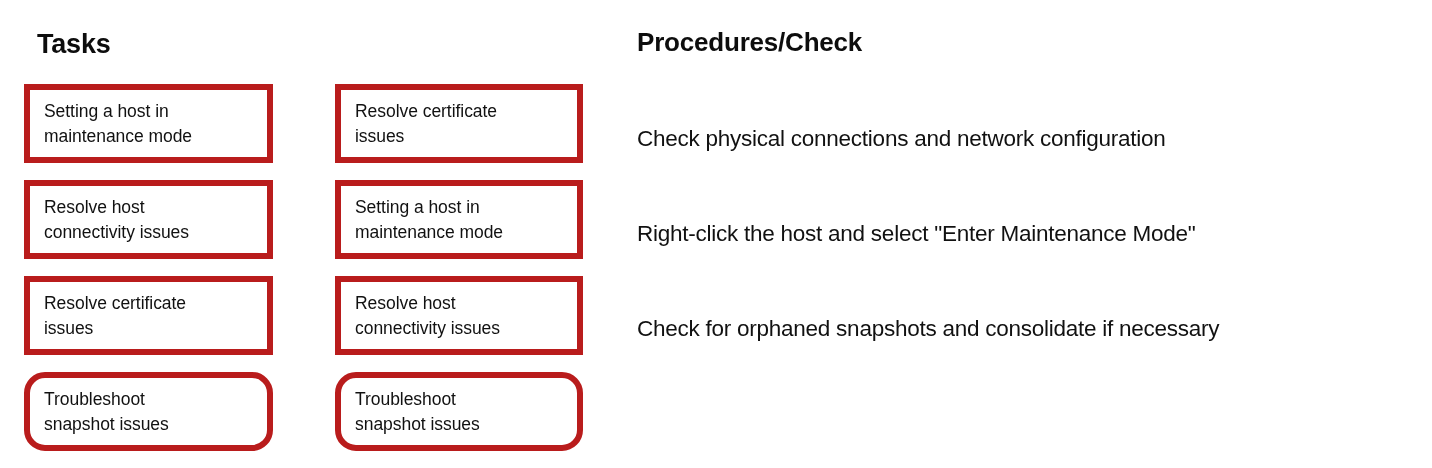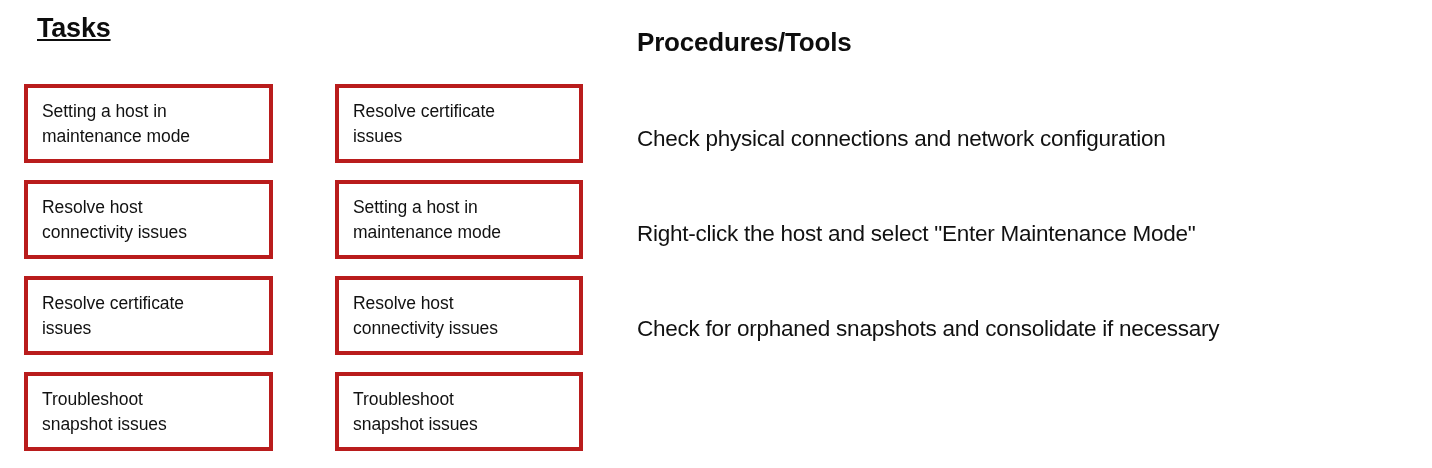--- a/index.html
+++ b/index.html
@@ -27,51 +27,50 @@
   
   .heading {
     position: absolute;
     font-weight: bold;
     color: #0d0d0d;
     letter-spacing: -0.2px;
     white-space: nowrap;
   }
   #tasks-heading {
     left: 37px;
-    top: 12px;
+    top: 28px;
     font-size: 27px;
     line-height: 32px;
-    text-decoration: underline;
   }
   #procedures-heading {
     left: 637px;
     top: 26px;
     font-size: 26px;
     line-height: 32px;
   }
 
   
   .task-col {
     position: absolute;
     top: 84px;
   }
   #task-col-1 { left: 24px;  width: 249px; }
   #task-col-2 { left: 335px; width: 248px; }
 
   .task-box {
     box-sizing: border-box;
-    border: 4px solid #b91c1c;
+    border: 6px solid #b91c1c;
     background: #ffffff;
     height: 79px;
     margin-bottom: 17px;
     display: flex;
     align-items: center;
     padding: 0 10px 0 14px;
   }
-  .task-box:last-child { margin-bottom: 16px; }
+  .task-box:last-child { margin-bottom: 16px; border-radius: 21px; }
 
   .task-label {
     font-size: 17.5px;
     line-height: 25px;
     color: #111111;
     letter-spacing: -0.05px;
     white-space: pre-line;
   }
 
   
@@ -90,21 +89,21 @@
     white-space: nowrap;
   }
 </style>
 </head>
 <body>
 
 <div class="canvas">
 
   <div class="heading" id="tasks-heading">Tasks</div>
 
-  <div class="heading" id="procedures-heading">Procedures/Tools</div>
+  <div class="heading" id="procedures-heading">Procedures/Check</div>
 
   <div class="task-col" id="task-col-1">
     <div class="task-box">
       <span class="task-label">Setting a host in
 maintenance mode</span>
     </div>
     <div class="task-box">
       <span class="task-label">Resolve host
 connectivity issues</span>
     </div>

